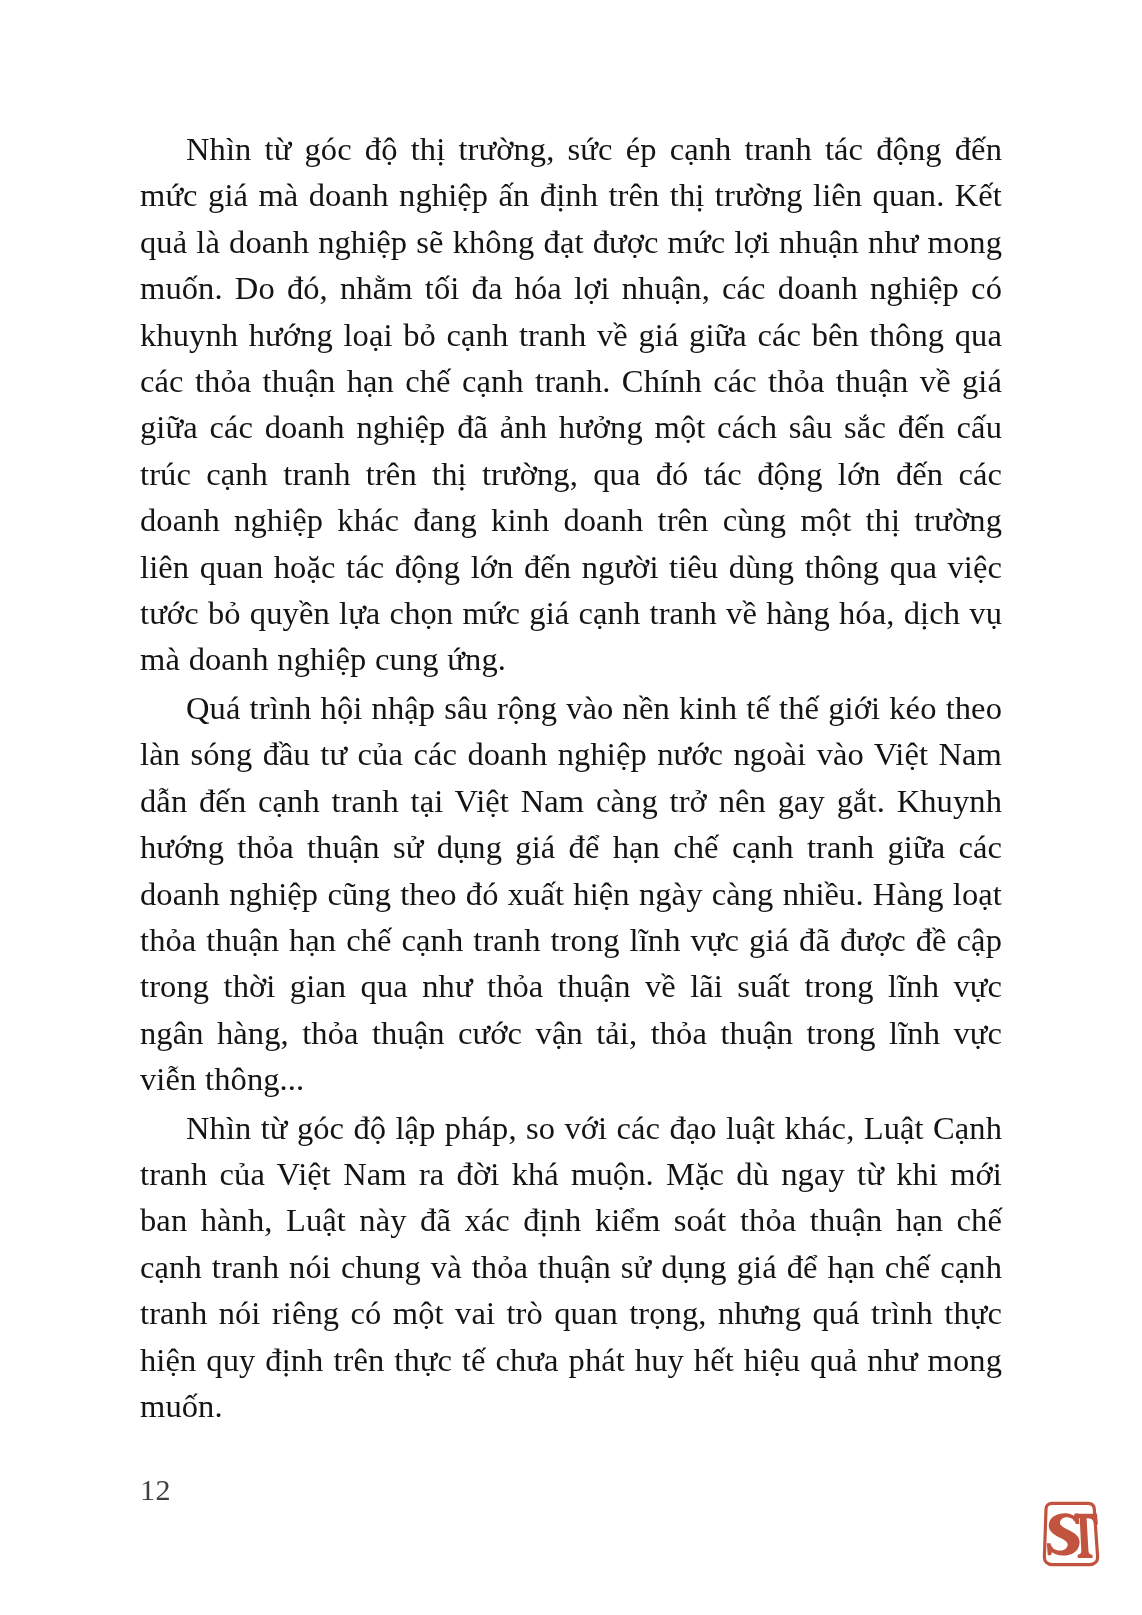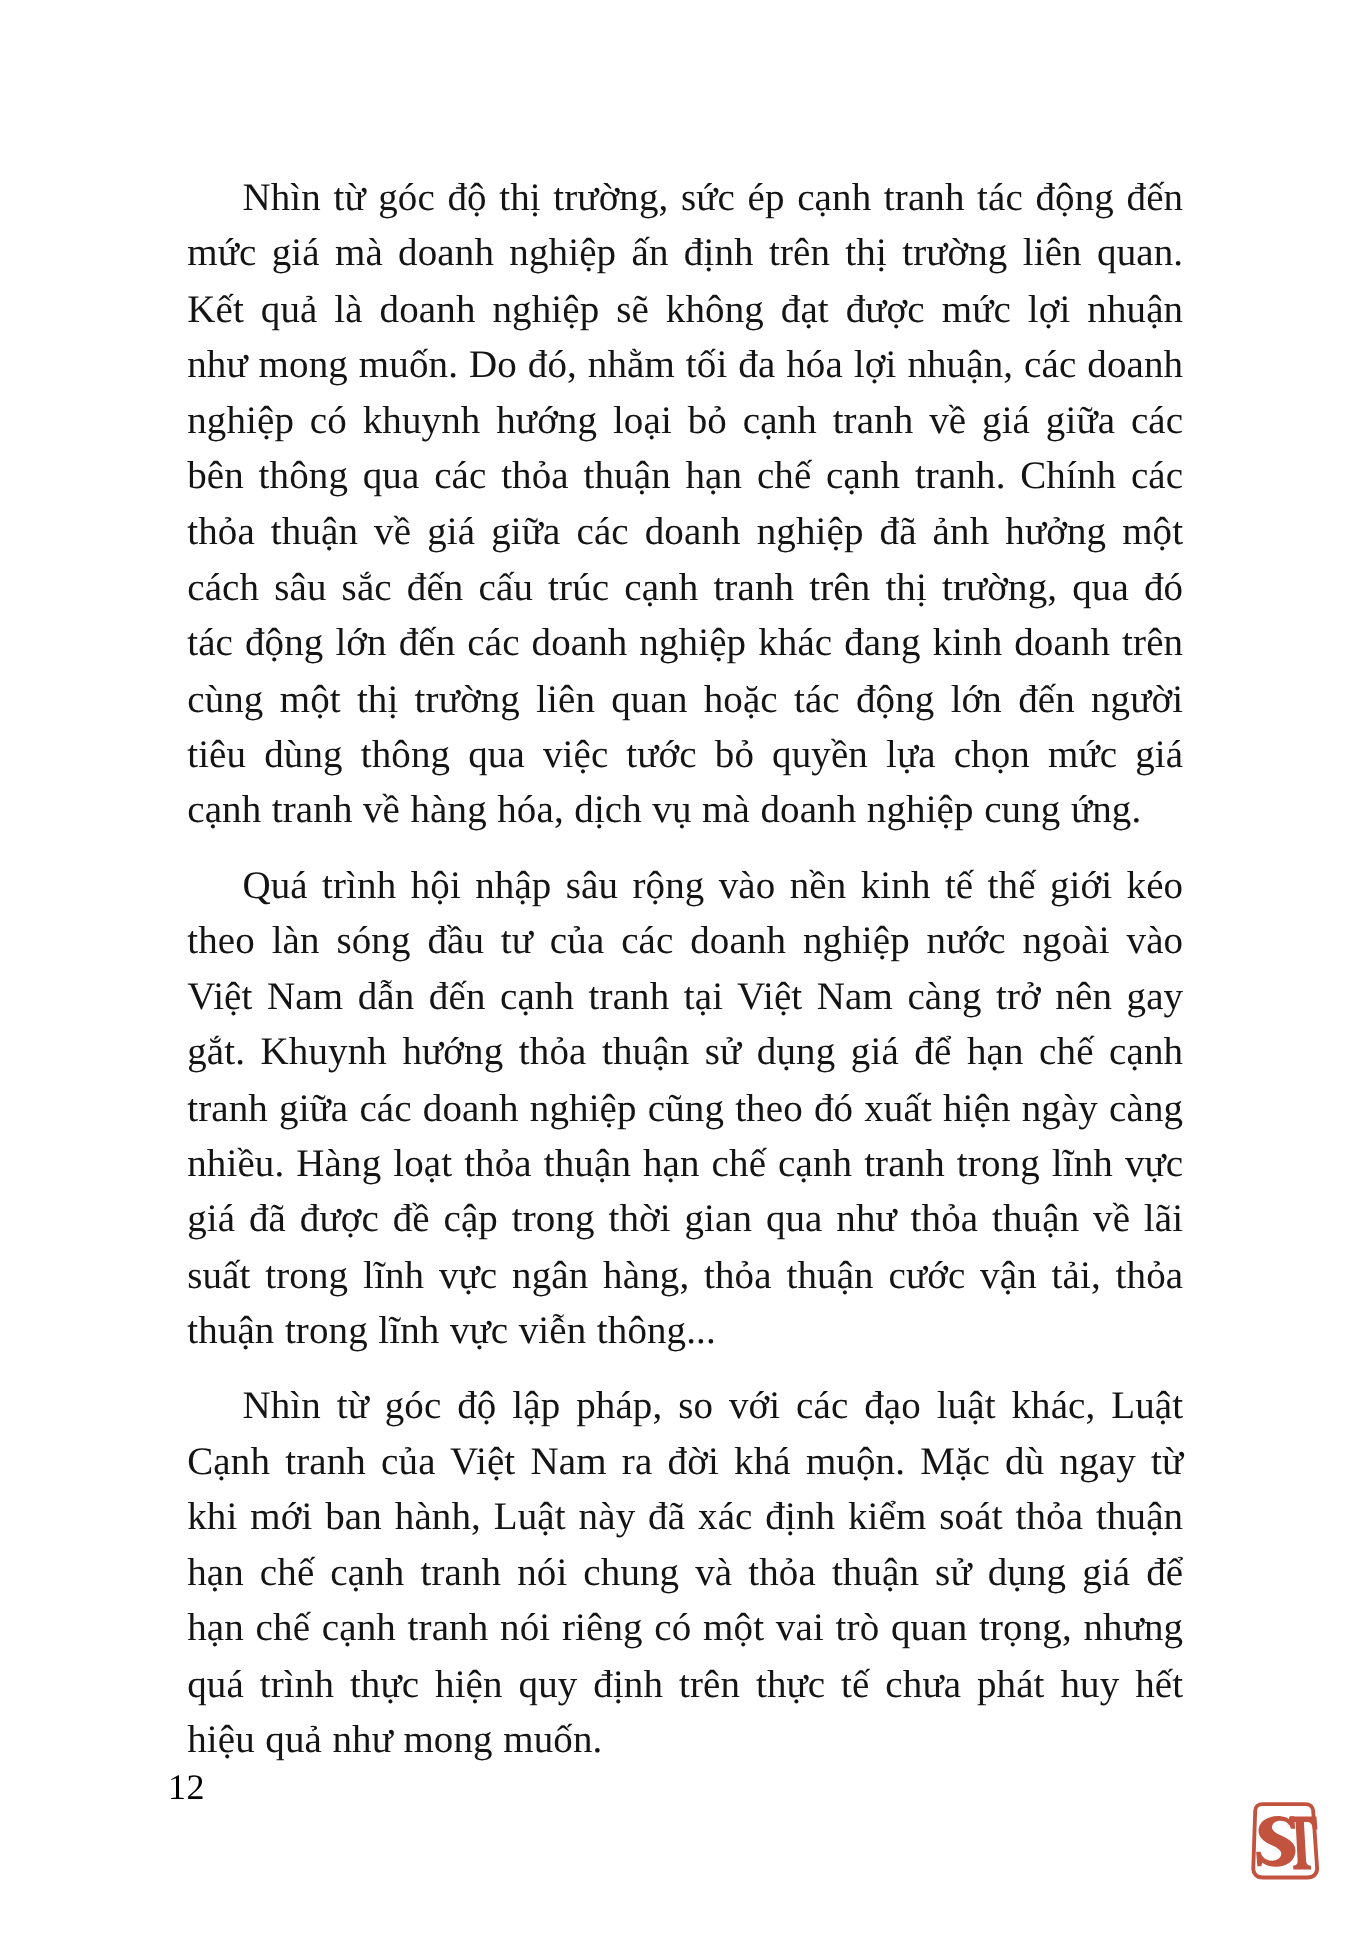--- a/index.html
+++ b/index.html
@@ -19,42 +19,42 @@
     overflow: hidden;
     box-sizing: border-box;
   }
   .textblock {
     position: absolute;
     left: 140px;
     top: 126px;
     width: 862px;
   }
   .para {
-    margin: 16px;
+    margin: 0;
     text-align: justify;
     text-justify: inter-word;
     text-indent: 46px;
     font-size: 32.5px;
     line-height: 46.4px;
     letter-spacing: 0.1px;
     word-spacing: 0.5px;
     color: #141414;
     hyphens: none;
   }
   .para + .para {
     margin-top: 2px;
   }
   
   .folio {
     position: absolute;
     left: 140px;
     top: 1472px;
     font-size: 30px;
     line-height: 36px;
-    color: #000000;
+    color: #404040;
     letter-spacing: 0.5px;
   }
   
   .colophon {
     position: absolute;
     left: 1036px;
     top: 1500px;
     width: 66px;
     height: 70px;
   }

